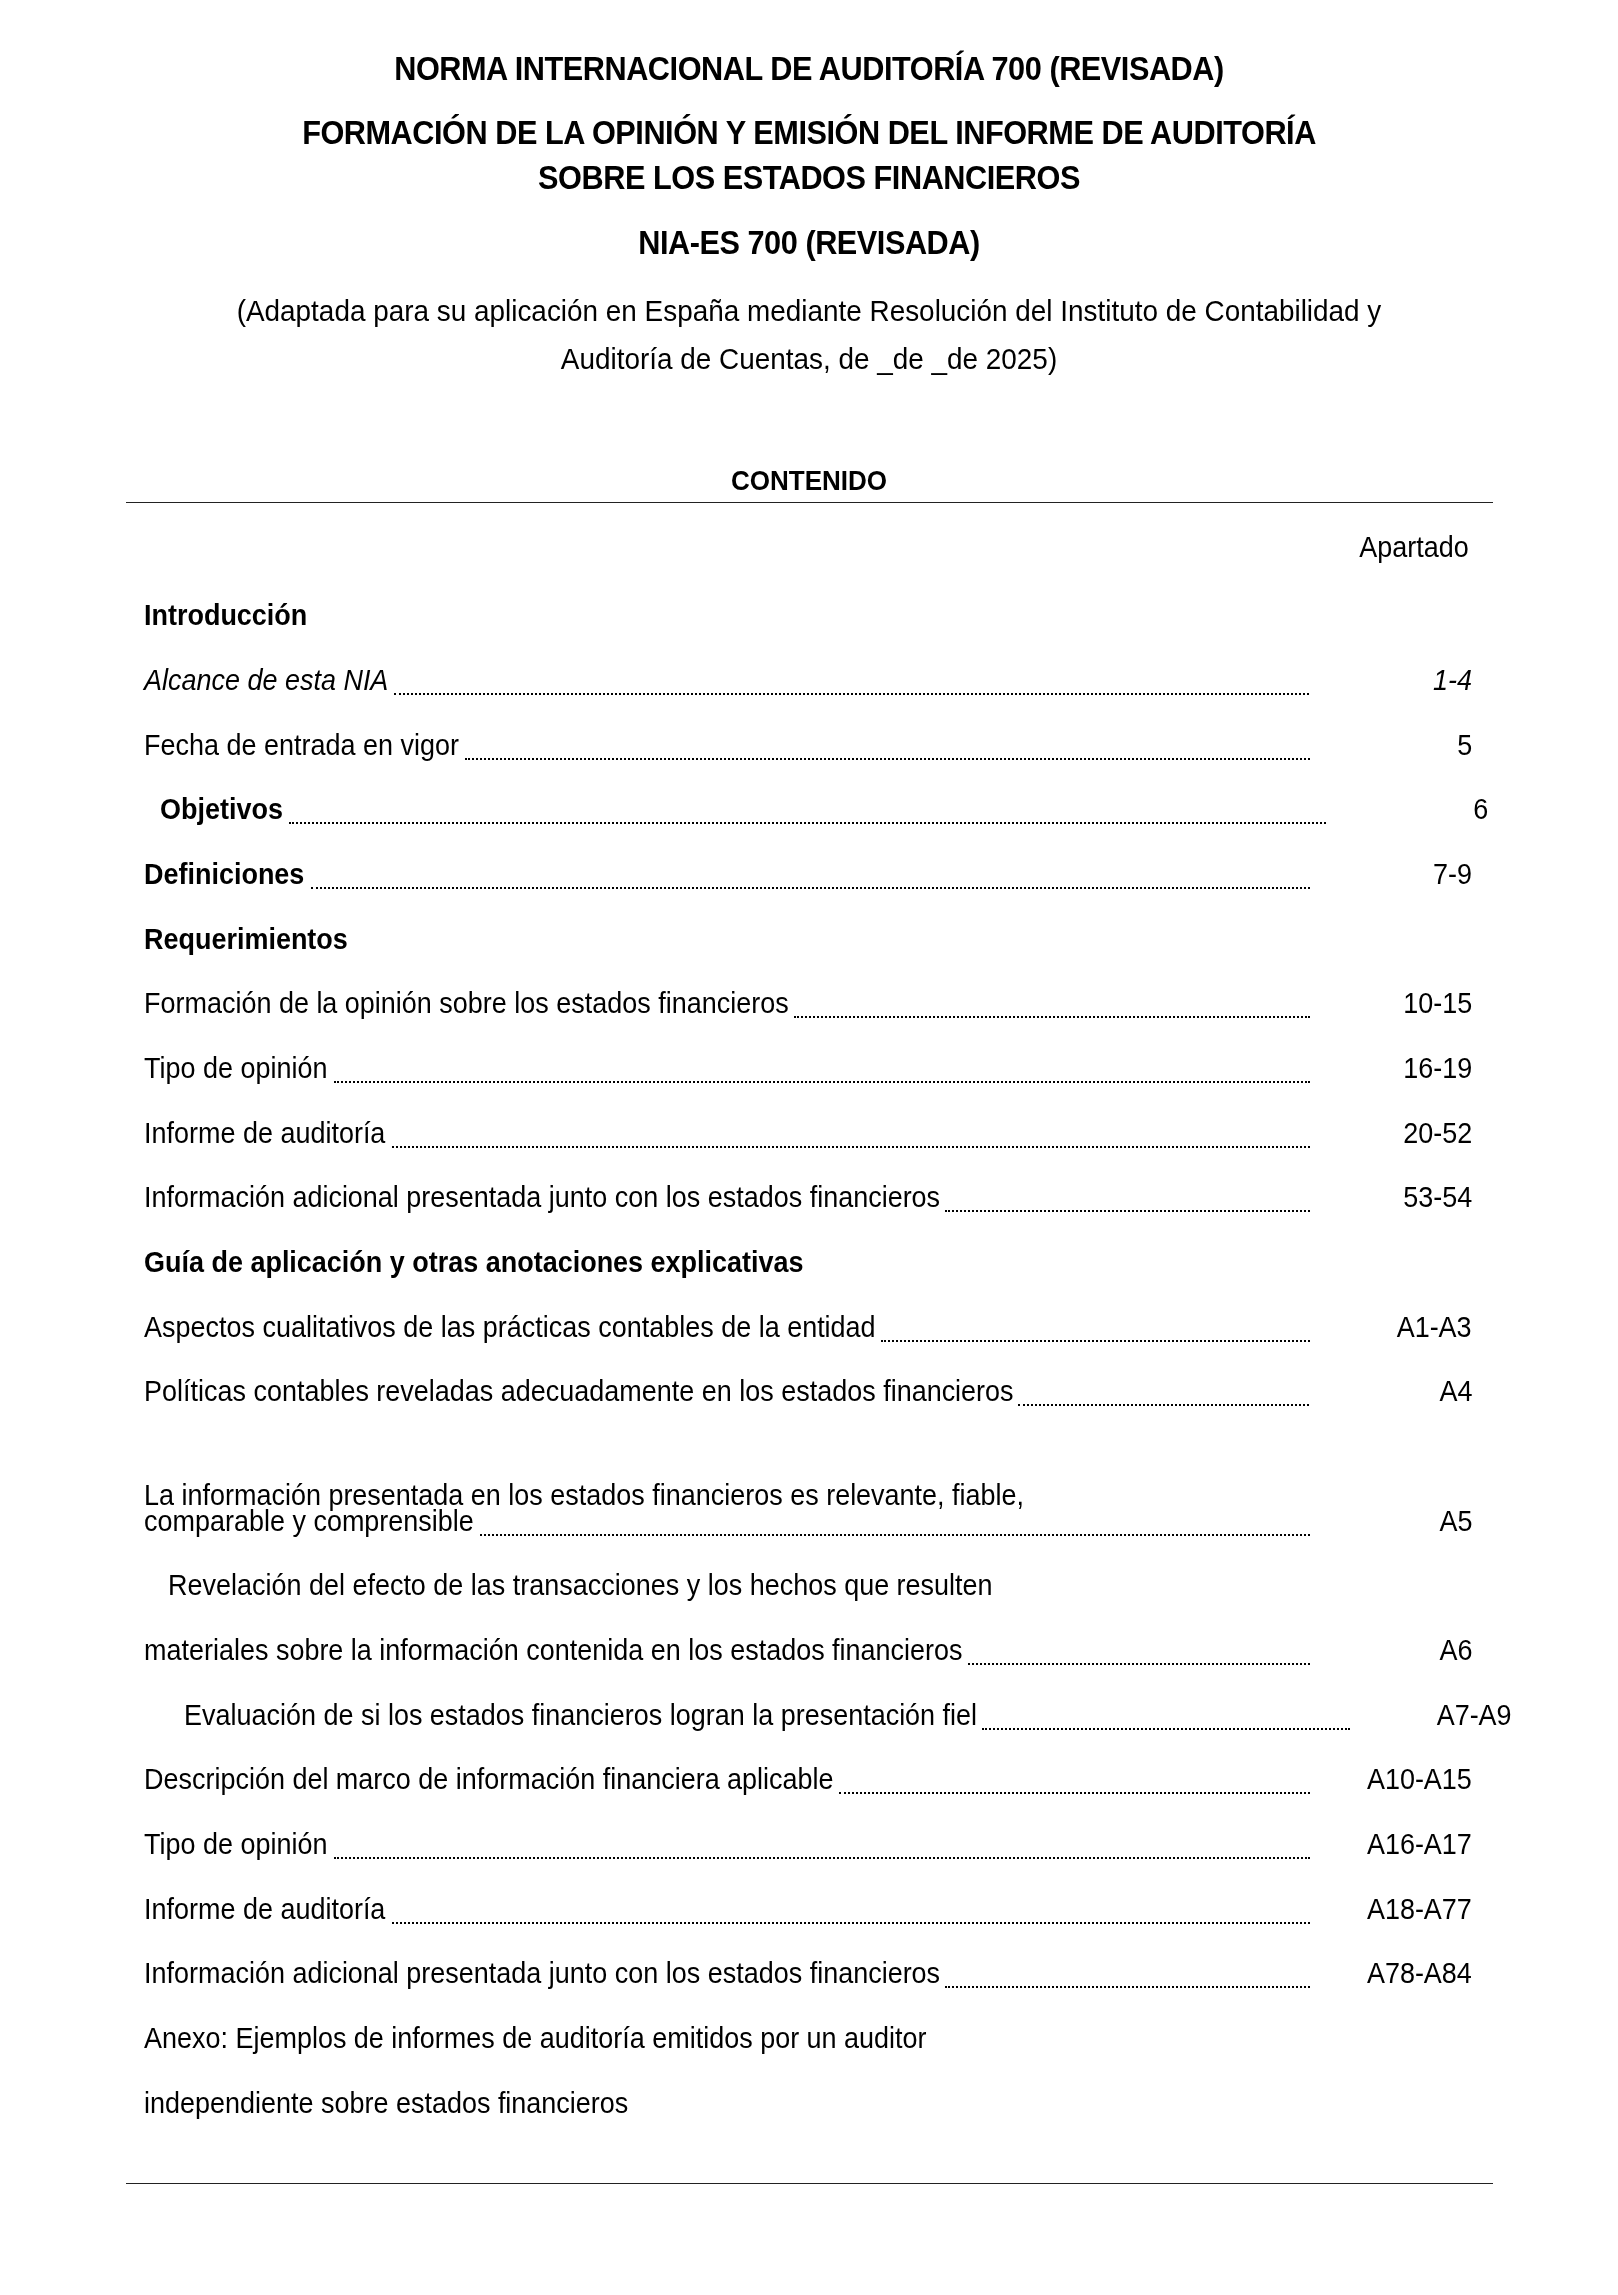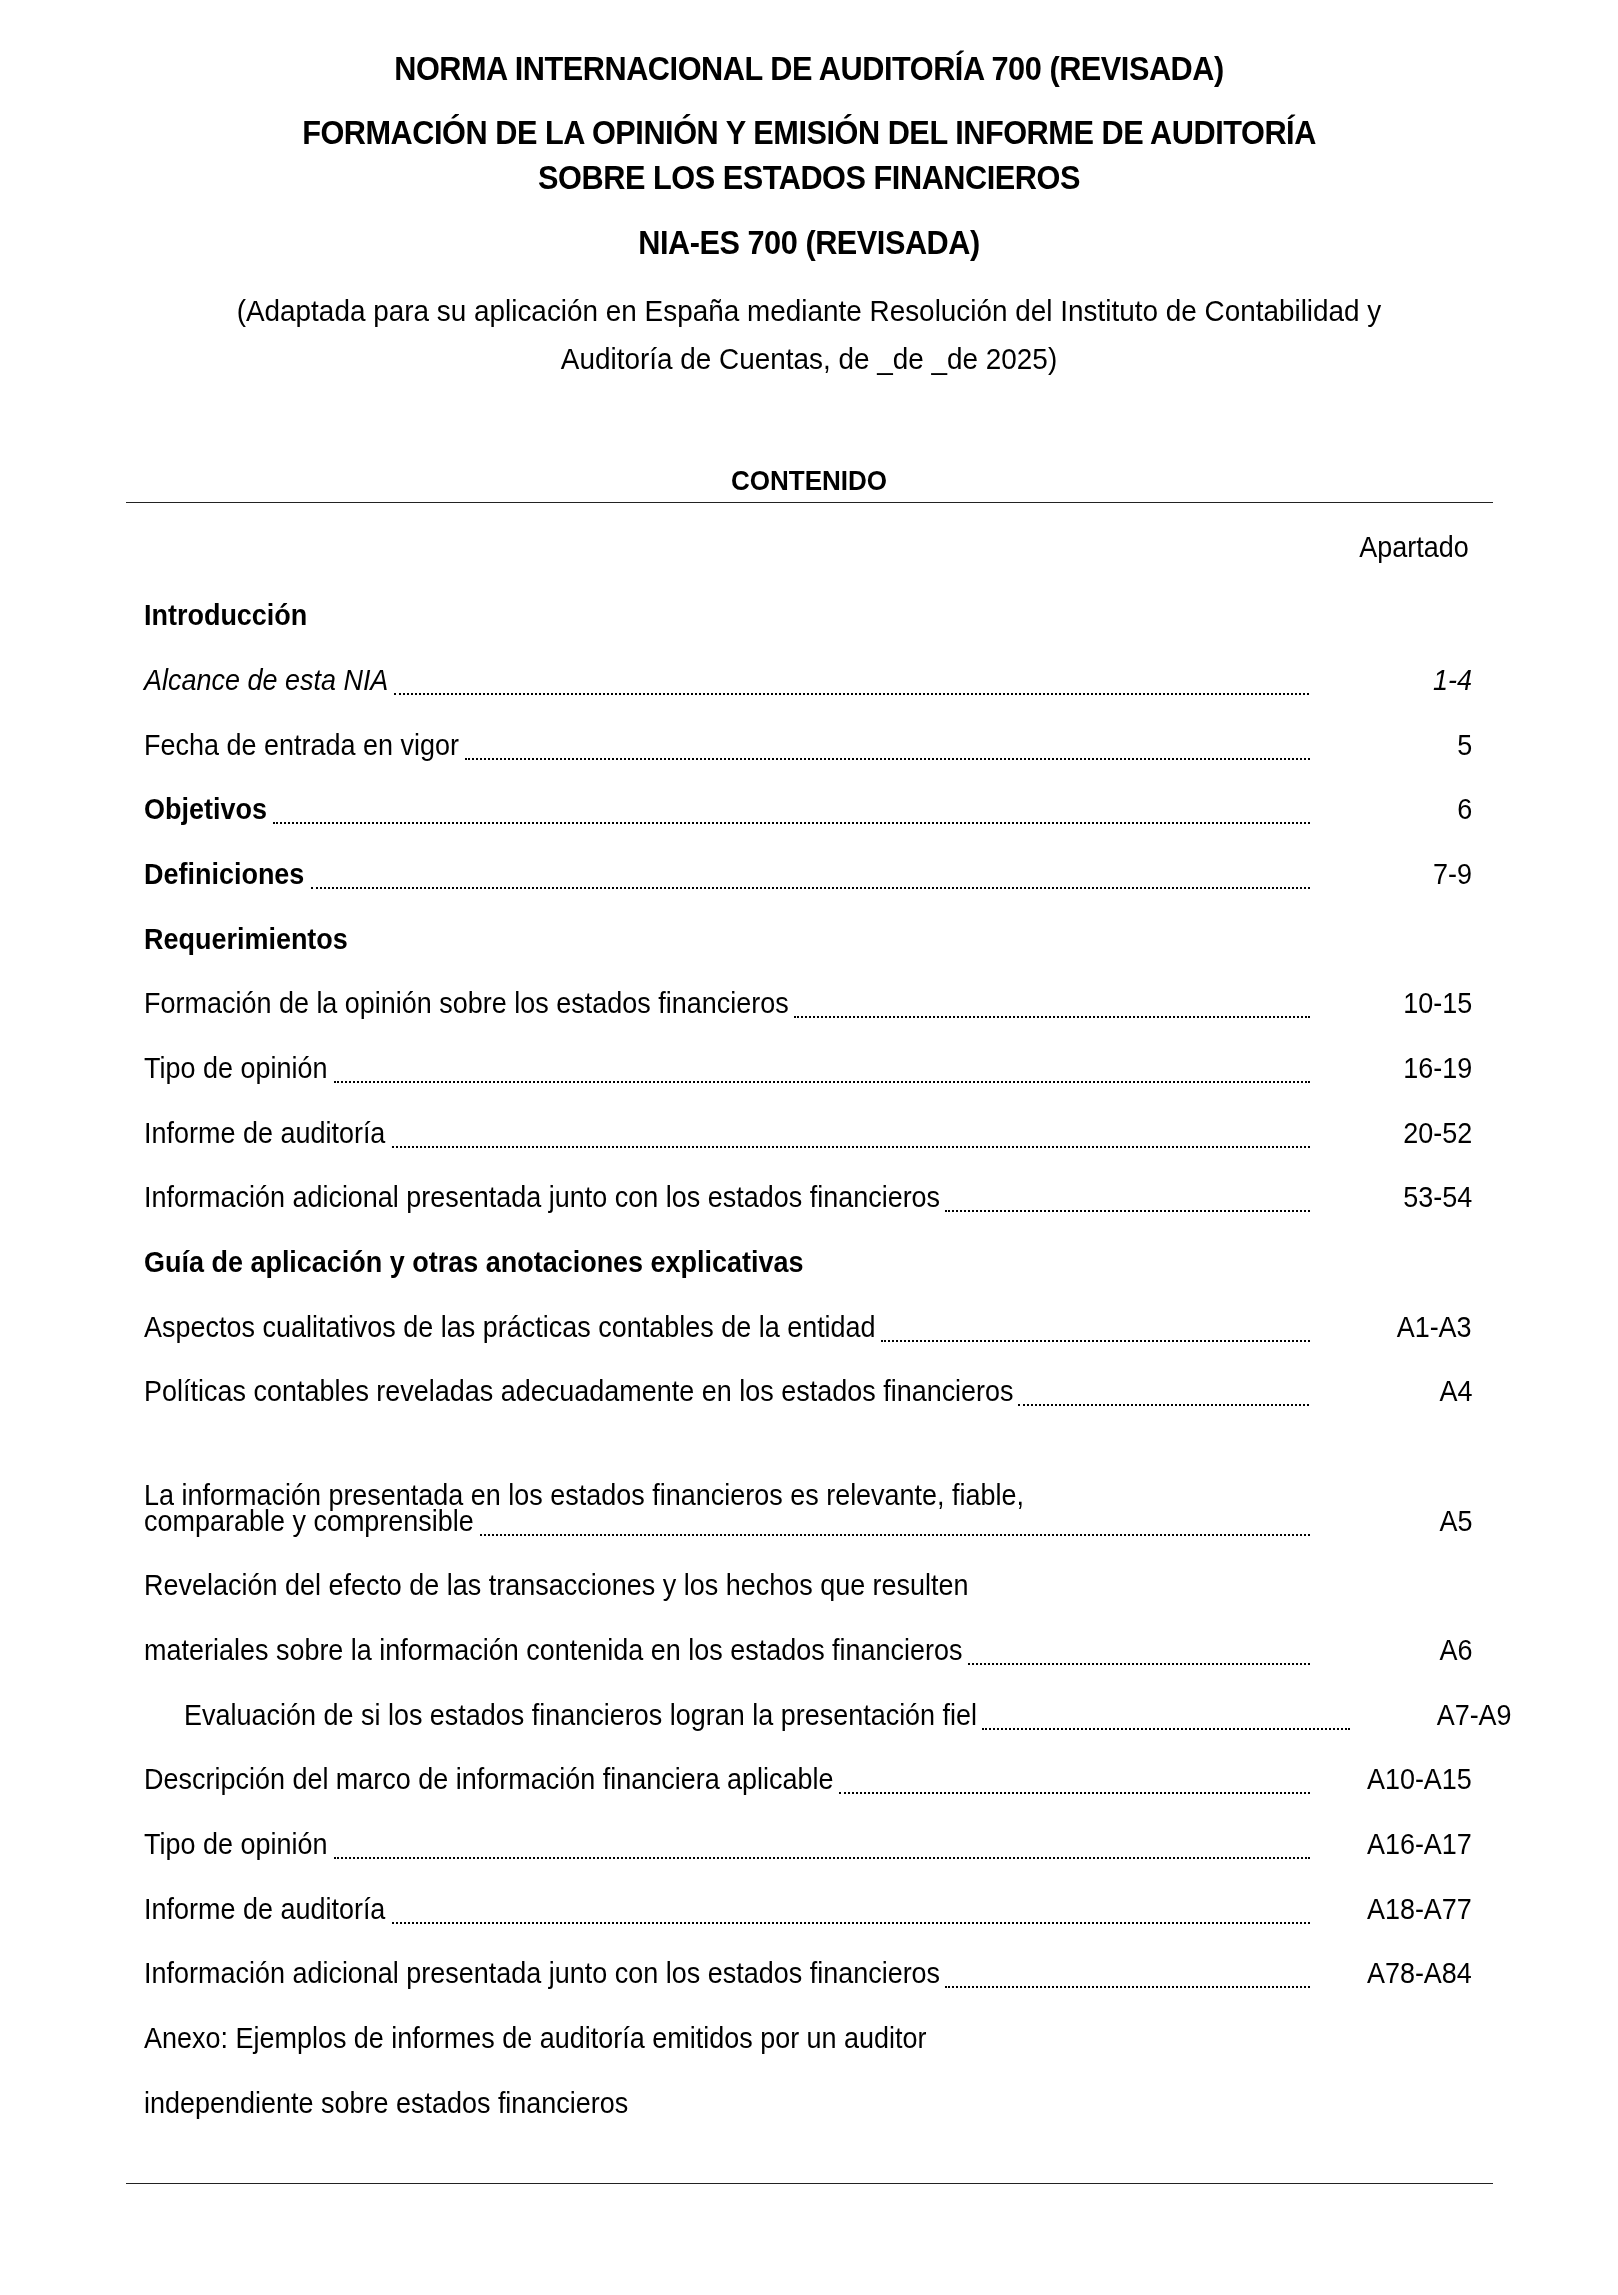--- a/index.html
+++ b/index.html
@@ -42,21 +42,21 @@
       <div class="row" style="top: 660px; font-style: italic;">
         <span class="label">Alcance de esta NIA</span>
         <span class="leader" style="left: 250px; width: 915px;"></span>
         <span class="num">1-4</span>
       </div>
       <div class="row" style="top: 725px;">
         <span class="label">Fecha de entrada en vigor</span>
         <span class="leader" style="left: 321px; width: 845px;"></span>
         <span class="num">5</span>
       </div>
-      <div class="row" style="top: 789px;">
+      <div class="row" style="top: 789px; margin-left: 16px;">
         <span class="label bold">Objetivos</span>
         <span class="leader" style="left: 129px; width: 1037px;"></span>
         <span class="num">6</span>
       </div>
       <div class="row" style="top: 854px;">
         <span class="label bold">Definiciones</span>
         <span class="leader" style="left: 167px; width: 999px;"></span>
         <span class="num">7-9</span>
       </div>
       <div class="row" style="top: 919px;">
@@ -96,21 +96,21 @@
         <span class="num">A4</span>
       </div>
       <div class="row" style="top: 1436px; margin-top: 39px;">
         <span class="label">La información presentada en los estados financieros es relevante, fiable,</span>
       </div>
       <div class="row" style="top: 1501px;">
         <span class="label">comparable y comprensible</span>
         <span class="leader" style="left: 336px; width: 830px;"></span>
         <span class="num">A5</span>
       </div>
-      <div class="row" style="top: 1565px;">
+      <div class="row" style="top: 1565px; margin-left: 24px;">
         <span class="label">Revelación del efecto de las transacciones y los hechos que resulten</span>
       </div>
       <div class="row" style="top: 1630px;">
         <span class="label">materiales sobre la información contenida en los estados financieros</span>
         <span class="leader" style="left: 824px; width: 342px;"></span>
         <span class="num">A6</span>
       </div>
       <div class="row" style="top: 1695px; margin-left: 40px;">
         <span class="label">Evaluación de si los estados financieros logran la presentación fiel</span>
         <span class="leader" style="left: 798px; width: 368px;"></span>

